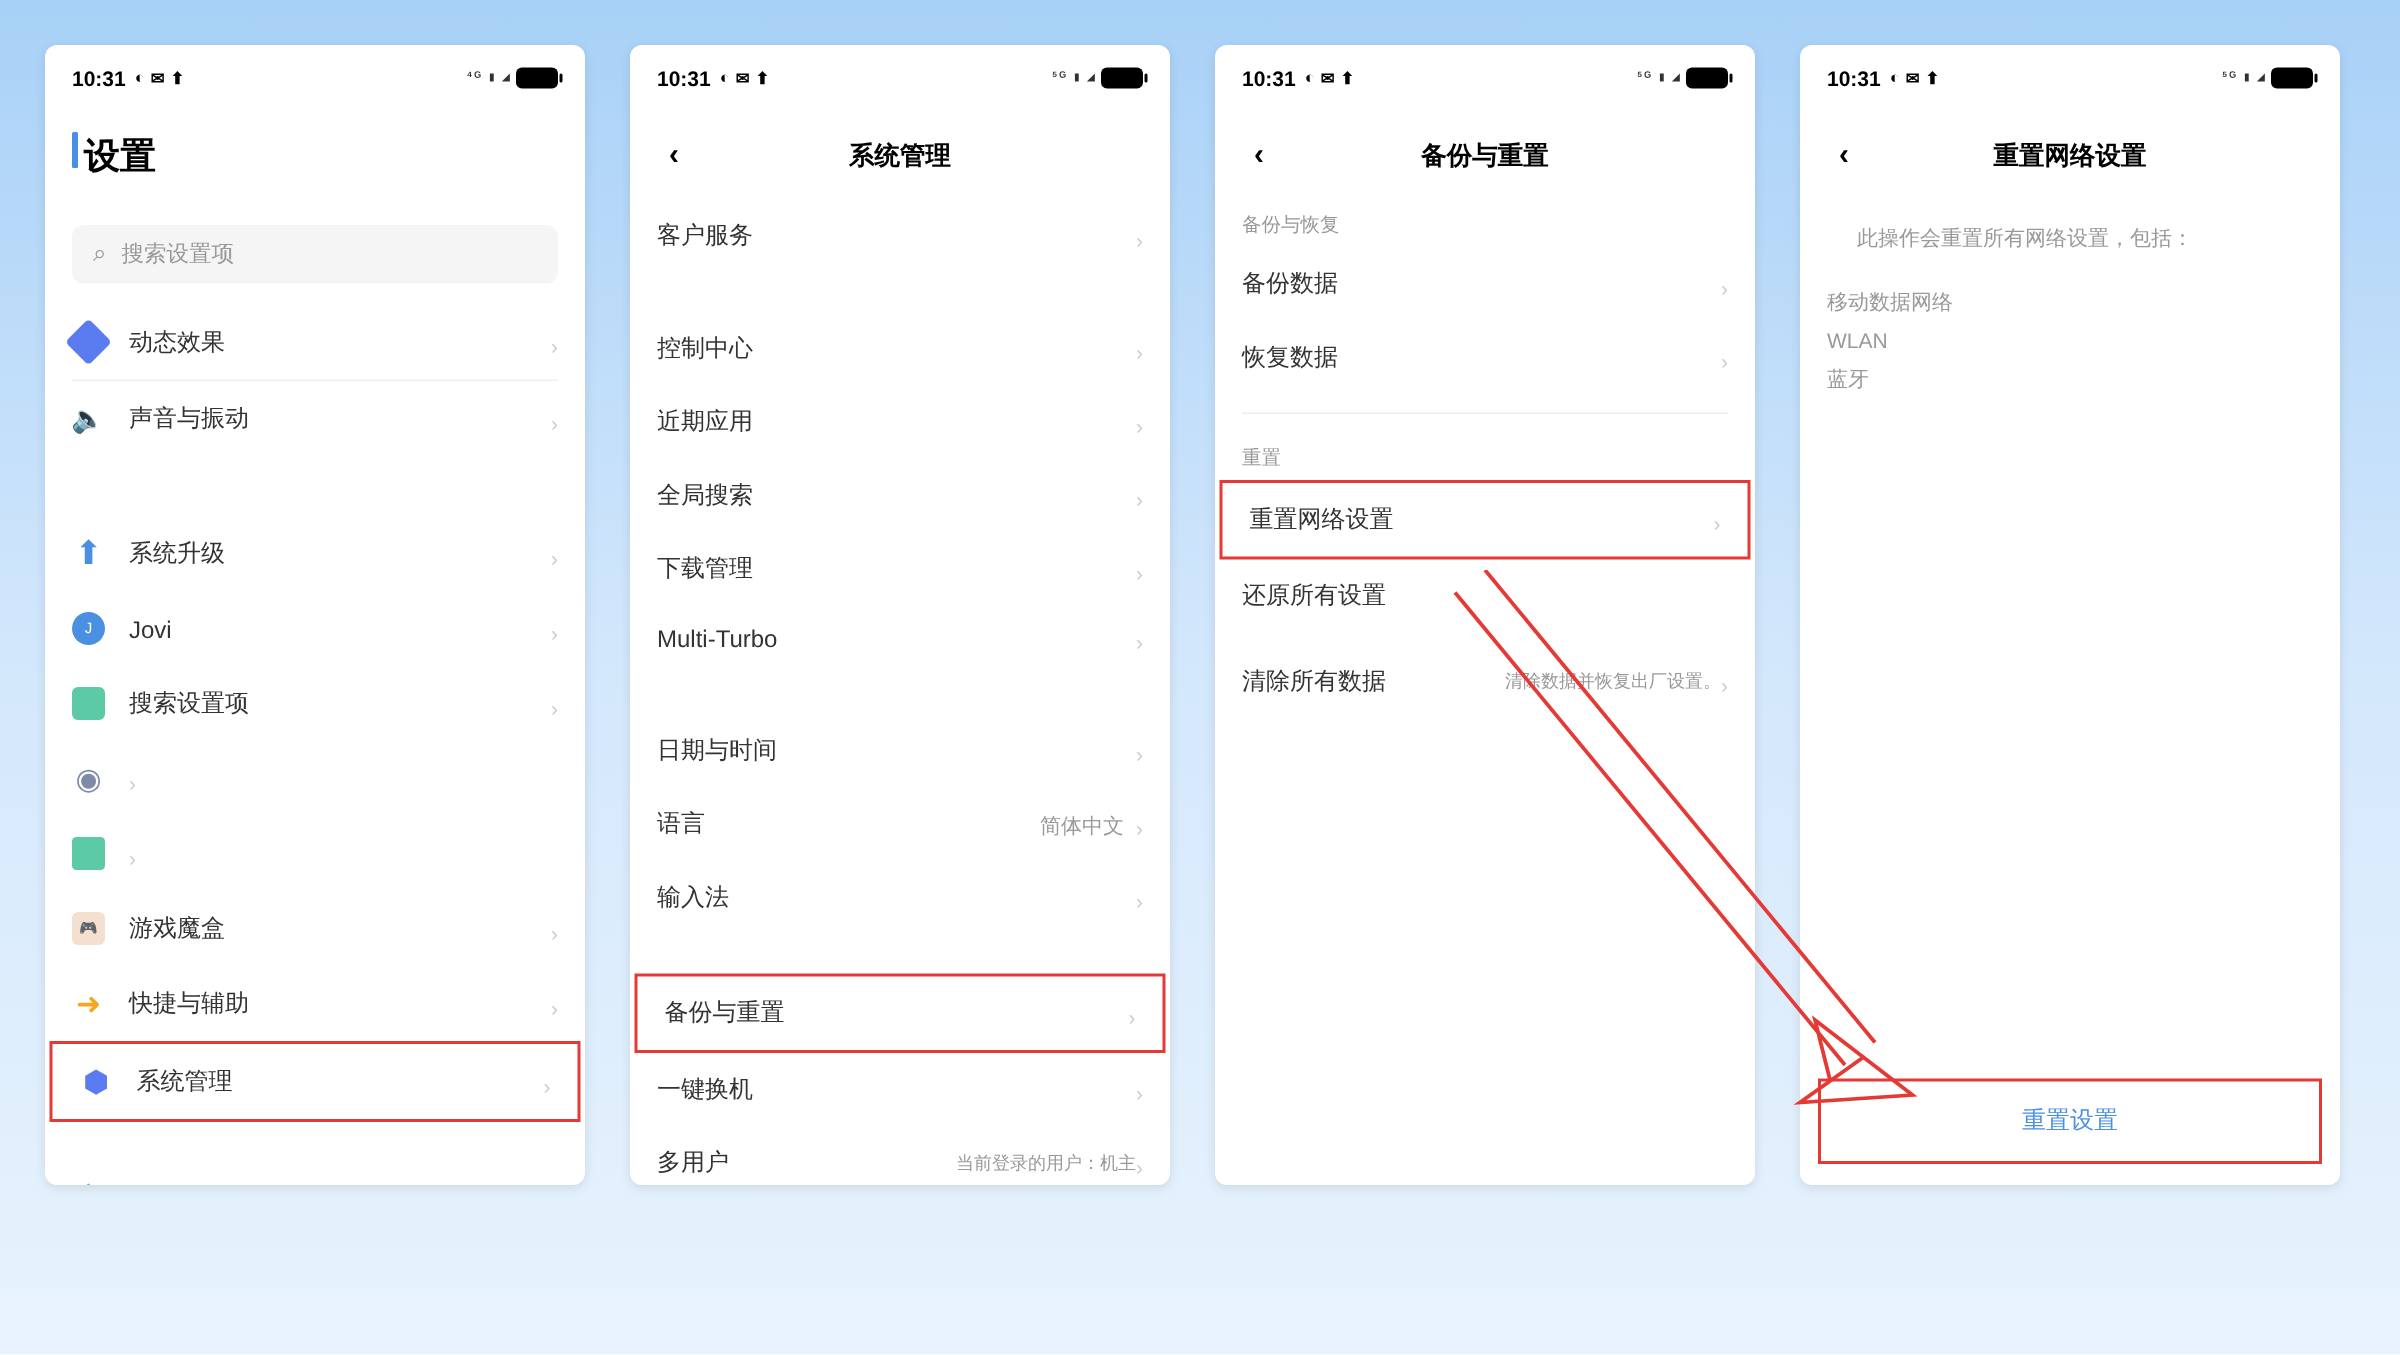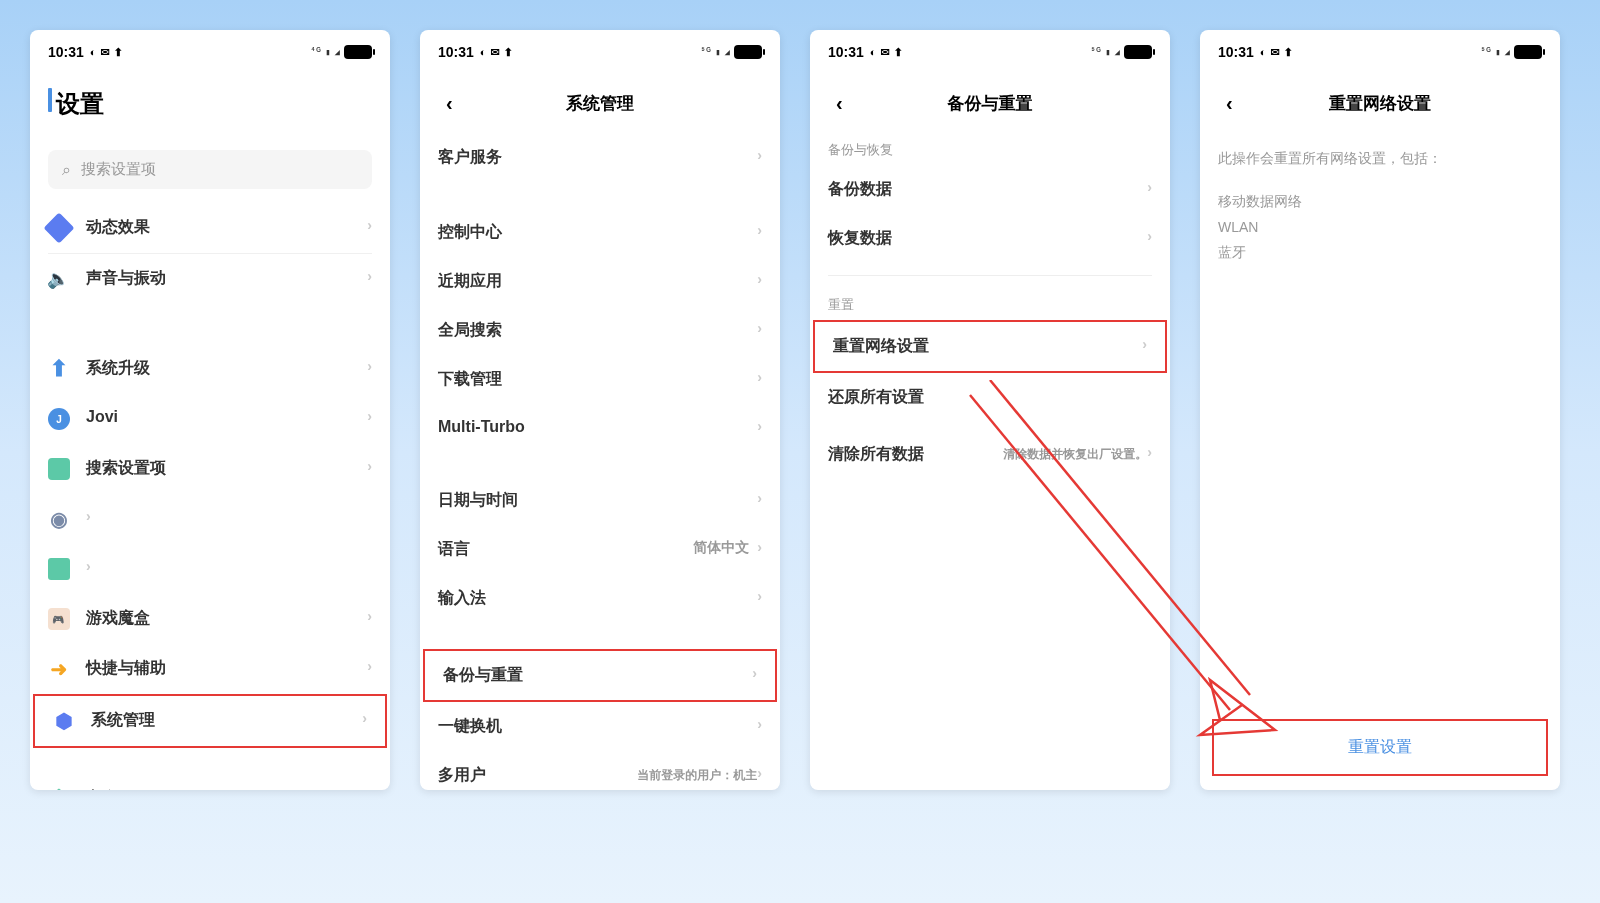--- a/index.html
+++ b/index.html
@@ -145,25 +145,24 @@
       font-size: 16px;
     }
     
     .content {
       flex: 1;
       overflow: hidden;
     }
     
     .list-item {
       display: flex;
-      align-items: flex-start;
+      align-items: flex-end;
       padding: 14px 18px;
       cursor: pointer;
       position: relative;
-      font-weight: bold;
     }
     
     .icon-box {
       width: 22px;
       height: 22px;
       margin-right: 16px;
       display: flex;
       align-items: center;
       justify-content: center;
       border-radius: 5px;
@@ -220,20 +219,21 @@
       flex: 1;
       display: flex;
       flex-direction: row;
     }
     
     .info-text {
       padding: 14px 18px;
       font-size: 14px;
       color: #999;
       line-height: 1.6;
+      margin-left: 20px;
     }
     
     .info-list {
       padding: 6px 18px;
       font-size: 14px;
       color: #999;
       line-height: 1.8;
     }
     
     .action-button {

